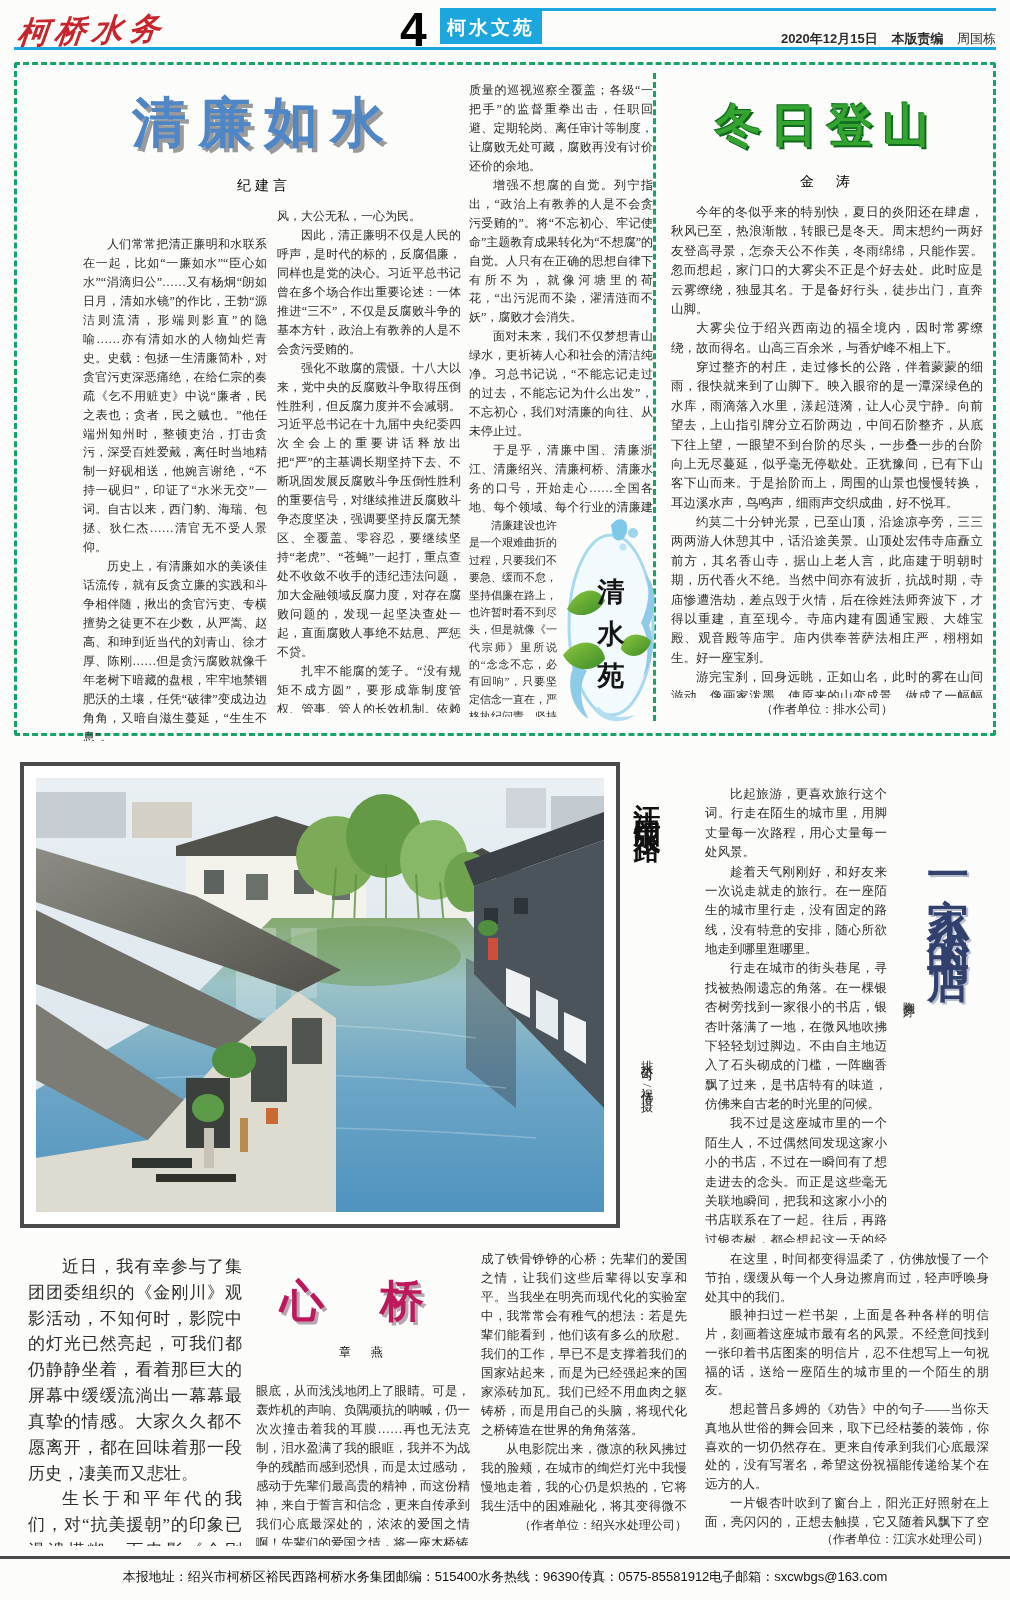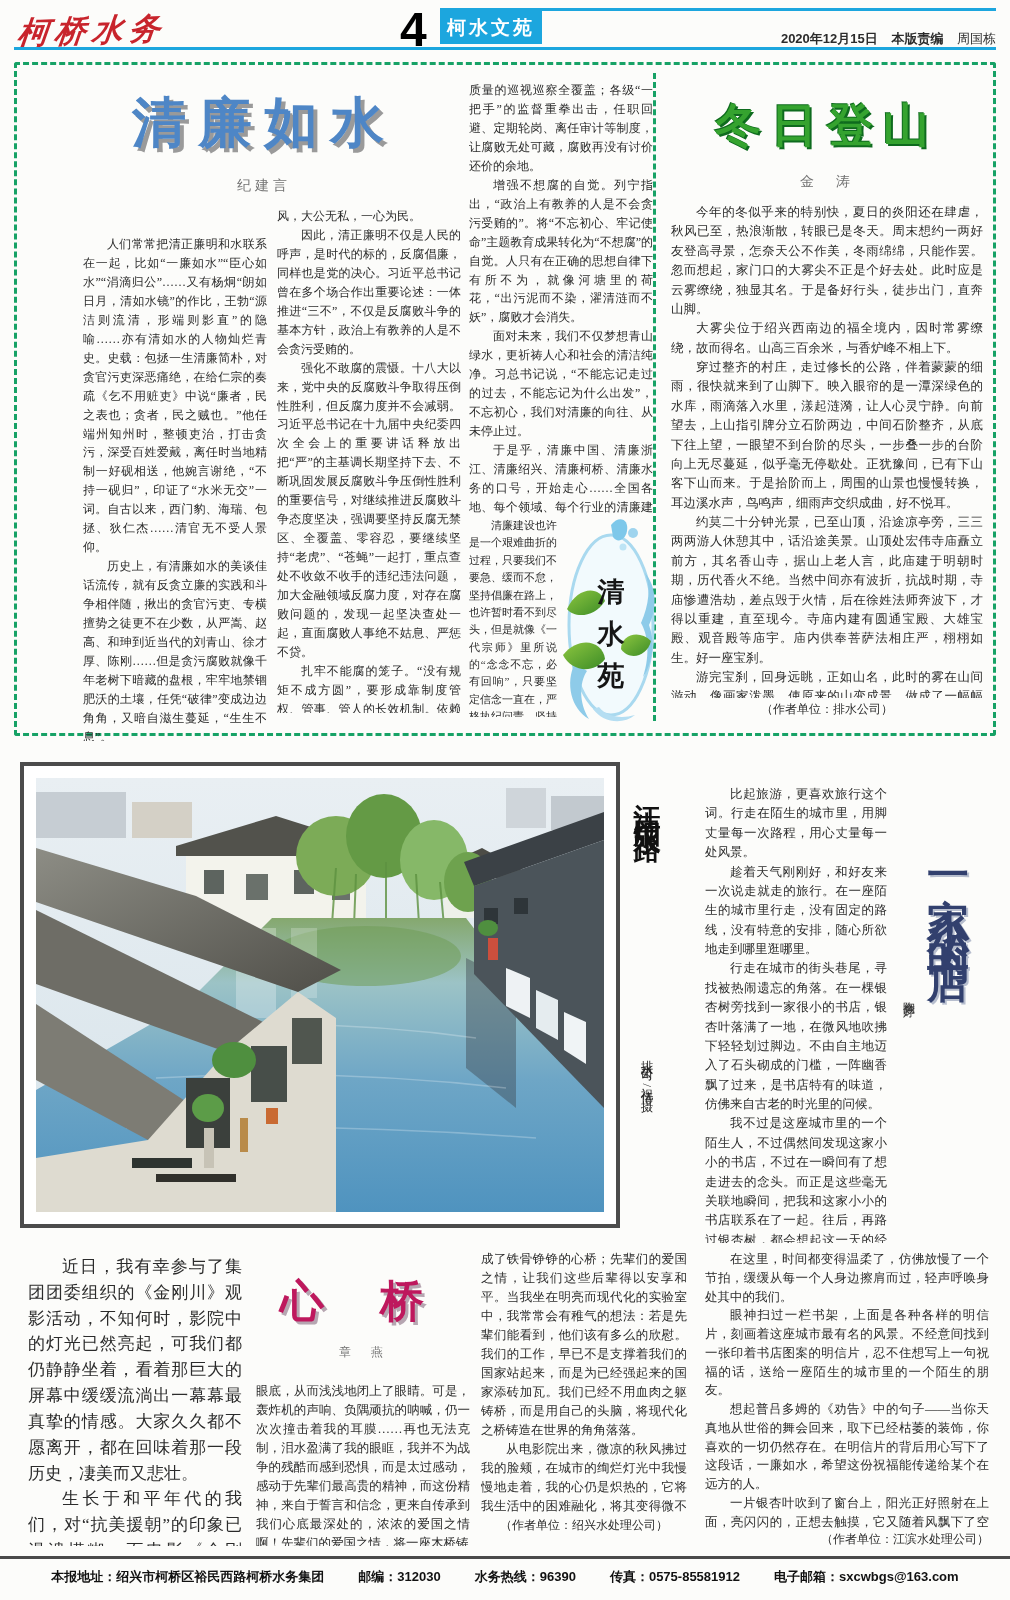--- a/index.html
+++ b/index.html
@@ -16,42 +16,42 @@
   .cyan-line{background:#1ca6de;height:3px;}
   .dateline{right:14px;top:30px;font-size:13px;font-weight:bold;font-family:"Liberation Sans",sans-serif;}
   .dateline .ed{font-weight:normal;margin-left:10px;}
   
   .main-box{left:14px;top:62px;width:976px;height:668px;border:3px dashed #17a266;border-radius:3px;}
   .divider-v{position:absolute;left:636px;top:8px;height:648px;border-left:3px dashed #17a266;}
   .art-title{font-weight:bold;text-align:center;}
   .t-blue{color:#4e86c6;text-shadow:4px 4px 0 #9a9a9a;font-size:54px;letter-spacing:12px;}
   .t-green{color:#35a32f;text-shadow:2px 2px 0 #0e6b1e,-1px -1px 0 #0e6b1e;font-size:46px;letter-spacing:10px;}
   .t-purple{color:#be185d;text-shadow:3px 3px 0 #b6a6b1;font-size:44px;letter-spacing:22px;font-family:"Liberation Sans",sans-serif;}
-  .byline{text-align:center;font-size:14px;letter-spacing:4px;color:#737373;}
+  .byline{text-align:center;font-size:14px;letter-spacing:4px;color:#000000;}
   .col{font-size:12px;line-height:1.58;text-align:justify;overflow:hidden;}
   .col p{margin:0;text-indent:2em;}
   .col p.noindent{text-indent:0;}
   .flexcol{display:flex;flex-direction:column;}
   .flexcol .grow{flex:1;overflow:hidden;}
   
   .badge{overflow:visible;}
   
   .photo-frame{left:20px;top:762px;width:600px;height:466px;border:4px solid #4c4c4c;background:#fff;
                padding:12px;box-sizing:border-box;}
   .photo-title{left:629px;top:782px;writing-mode:vertical-rl;font-size:27px;font-weight:bold;
                letter-spacing:8px;font-family:"Liberation Sans",sans-serif;color:#111;}
   .photo-credit{left:638px;top:1050px;writing-mode:vertical-rl;font-size:12.5px;letter-spacing:3px;color:#222;}
   
   .v-title{writing-mode:vertical-rl;font-weight:bold;color:#32406e;font-family:"Liberation Sans",sans-serif;
            font-size:42px;letter-spacing:12px;text-shadow:2px 2px 0 #b7bece;}
   .v-author{writing-mode:vertical-rl;font-size:12px;letter-spacing:2px;color:#333;}
   
   .footer-rule{left:0;top:1556px;width:1010px;height:3px;background:#4a4a4a;}
-  .footer{left:0;top:1568px;width:1010px;display:flex;justify-content:center;gap:34px;
-          font-size:13px;font-weight:bold;font-family:"Liberation Sans",sans-serif;color:#111;}
+  .footer{left:0;top:1568px;width:1010px;display:flex;justify-content:center;
+          font-size:13px;font-weight:normal;font-family:"Liberation Sans",sans-serif;color:#111;}
   .attr{font-size:12px;}
 </style>
 </head>
 <body>
 
 <div class="page">
 
   <div class="abs masthead">柯桥水务</div>
   <div class="abs pagenum">4</div>
   <div class="abs cyan-line" style="left:440px;top:8px;width:556px;"></div>
@@ -208,45 +208,45 @@
       <p>趁着天气刚刚好，和好友来一次说走就走的旅行。在一座陌生的城市里行走，没有固定的路线，没有特意的安排，随心所欲地走到哪里逛哪里。</p>
       <p>行走在城市的街头巷尾，寻找被热闹遗忘的角落。在一棵银杏树旁找到一家很小的书店，银杏叶落满了一地，在微风地吹拂下轻轻划过脚边。不由自主地迈入了石头砌成的门槛，一阵幽香飘了过来，是书店特有的味道，仿佛来自古老的时光里的问候。</p>
       <p>我不过是这座城市里的一个陌生人，不过偶然间发现这家小小的书店，不过在一瞬间有了想走进去的念头。而正是这些毫无关联地瞬间，把我和这家小小的书店联系在了一起。往后，再路过银杏树，都会想起这一天的经历。</p>
     </div>
   <div class="abs v-author" style="left:900px;top:992px;">陶梦婷</div>
   <div class="abs v-title" style="left:920px;top:852px;height:360px;">一家小小的书店</div>
   <div class="abs col flexcol" style="left:705px;top:1250px;width:284px;height:298px;font-size:12.5px;line-height:1.5;">
     <div class="grow">
         <p>在这里，时间都变得温柔了，仿佛放慢了一个节拍，缓缓从每一个人身边擦肩而过，轻声呼唤身处其中的我们。</p>
         <p>眼神扫过一栏书架，上面是各种各样的明信片，刻画着这座城市最有名的风景。不经意间找到一张印着书店图案的明信片，忍不住想写上一句祝福的话，送给一座陌生的城市里的一个陌生的朋友。</p>
-        <p>想起普吕多姆的《劝告》中的句子——当你天真地从世俗的舞会回来，取下已经枯萎的装饰，你喜欢的一切仍然存在。在明信片的背后用心写下了这段话，一廉如水，希望这份祝福能传递给某个在远方的人。</p>
+        <p>想起普吕多姆的《劝告》中的句子——当你天真地从世俗的舞会回来，取下已经枯萎的装饰，你喜欢的一切仍然存在。更来自传承到我们心底最深处的，没有写署名，希望这份祝福能传递给某个在远方的人。</p>
         <p>一片银杏叶吹到了窗台上，阳光正好照射在上面，亮闪闪的，正想去触摸，它又随着风飘下了空中。虽然不知道它会去哪里，但那会是由无数个不经意的瞬间联系起来的地方。</p>
       </div>
     <p class="noindent attr" style="text-align:right;margin:2px 0 0;">（作者单位：江滨水处理公司）</p>
   </div>
 
   <div class="abs col" style="left:28px;top:1254px;width:214px;height:292px;font-size:17px;line-height:1.52;">
       <p>近日，我有幸参与了集团团委组织的《金刚川》观影活动，不知何时，影院中的灯光已然亮起，可我们都仍静静坐着，看着那巨大的屏幕中缓缓流淌出一幕幕最真挚的情感。大家久久都不愿离开，都在回味着那一段历史，凄美而又悲壮。</p>
       <p>生长于和平年代的我们，对“抗美援朝”的印象已漫漶模糊，而电影《金刚川》就将我重新带回来了那段历史中。金城战役，我国志愿军在金城发动最后一场大型战役，要在这场战役中攫取胜利的果实，我军必须在规定的时间前通过一座桥，而美军却不断地派轰炸机多次对桥体进行轰炸。多少次，看着志愿军们用血肉之躯一次次修补战火中的木桥，我的心都紧紧地拧成了一团。多少次，我不忍将这些残酷的场面收入</p>
     </div>
   <div class="abs art-title t-purple" style="left:256px;top:1272px;width:214px;">心 桥</div>
   <div class="abs byline" style="left:256px;top:1344px;width:214px;font-size:12px;">章　燕</div>
   <div class="abs col" style="left:256px;top:1382px;width:214px;height:164px;font-size:12.5px;line-height:1.52;">
       <p class="noindent">眼底，从而浅浅地闭上了眼睛。可是，轰炸机的声响、负隅顽抗的呐喊，仍一次次撞击着我的耳膜……再也无法克制，泪水盈满了我的眼眶，我并不为战争的残酷而感到恐惧，而是太过感动，感动于先辈们最高贵的精神，而这份精神，来自于誓言和信念，更来自传承到我们心底最深处的，浓浓的爱国之情啊！先辈们的爱国之情，将一座木桥铸</p>
     </div>
   <div class="abs col flexcol" style="left:468px;top:1250px;width:206px;height:284px;font-size:12.5px;line-height:1.52;margin-left:13px;">
     <div class="grow">
         <p class="noindent">成了铁骨铮铮的心桥；先辈们的爱国之情，让我们这些后辈得以安享和平。当我坐在明亮而现代化的实验室中，我常常会有稚气的想法：若是先辈们能看到，他们该有多么的欣慰。我们的工作，早已不是支撑着我们的国家站起来，而是为已经强起来的国家添砖加瓦。我们已经不用血肉之躯铸桥，而是用自己的头脑，将现代化之桥铸造在世界的角角落落。</p>
         <p>从电影院出来，微凉的秋风拂过我的脸颊，在城市的绚烂灯光中我慢慢地走着，我的心仍是炽热的，它将我生活中的困难融化，将其变得微不足道，它让我的心中有了更广阔的的空间，装下更多的信念与执着，这就是属于我的“金刚川”吧。</p>
       </div>
-    <p class="noindent attr" style="text-align:center;margin:2px 0 0;">（作者单位：绍兴水处理公司）</p>
+    <p class="noindent attr" style="text-align:right;margin:2px 0 0;">（作者单位：绍兴水处理公司）</p>
   </div>
 
   <div class="abs footer-rule"></div>
   <div class="abs footer">
     <span>本报地址：绍兴市柯桥区裕民西路柯桥水务集团</span>
-    <span>邮编：312030</span>
+    <span>邮编：515400</span>
     <span>水务热线：96390</span>
     <span>传真：0575-85581912</span>
     <span>电子邮箱：sxcwbgs@163.com</span>
   </div>
 
 </div>
 
 </body></html>

